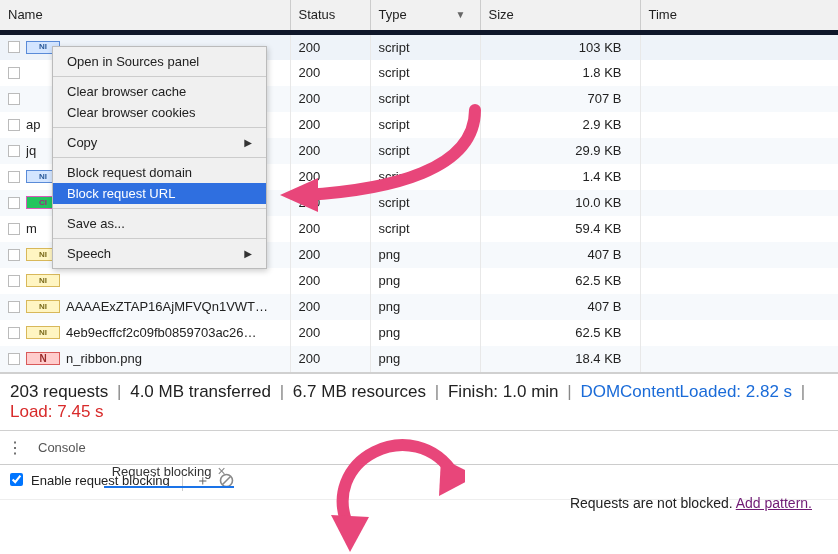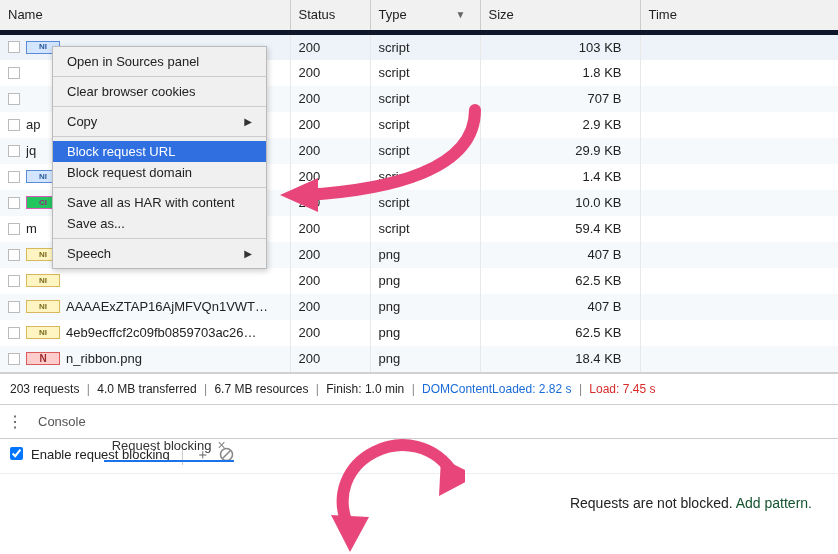--- a/index.html
+++ b/index.html
@@ -75,21 +75,21 @@
   .badge.blue { background: #d3e5ff; border-color: #5a8bd8; color: #2a5a9a; }
   .badge.pink { background: #22c55e; border-color: #d85abb; color: #9a2a80; }
   .badge.yellow { background: #fff5c2; border-color: #d8b85a; color: #7a6a1a; }
   .badge.red { background: #ffcccc; border-color: #d85a5a; color: #9a2a2a; font-size:10px;}
   .name-text { overflow: hidden; text-overflow: ellipsis; }
   .size-cell { text-align: right; padding-right: 18px !important; }
   .status-bar {
     border-top: 2px solid #d0d0d0;
     border-bottom: 1px solid #d0d0d0;
     padding: 8px 10px;
-    font-size: 12px;
+    font-size: 17px;
     background: #fff;
   }
   .status-bar .sep { color: #888; margin: 0 4px;}
   .dcl { color: #1a6bd8; }
   .load { color: #d82a2a; }
   .drawer-tabs {
     display: flex;
     align-items: center;
     border-bottom: 1px solid #ccc;
     height: 34px;
@@ -144,21 +144,21 @@
     font-size: 14px;
     cursor: pointer;
   }
   .not-blocked {
     position: absolute;
     right: 26px;
     top: 495px;
     font-size: 14px;
     color: #222;
   }
-  .add-pattern { color: #14532d; cursor: pointer; }
+  .add-pattern { color: #701a75; text-decoration: underline; cursor: pointer; }
   
   .ctx {
     position: absolute;
     left: 52px;
     top: 46px;
     width: 215px;
     background: #f0f0f0;
     border: 1px solid #bbb;
     border-radius: 0;
     box-shadow: 1px 2px 6px rgba(0,0,0,0.2);
@@ -413,31 +413,31 @@
 </div>
 
 <div class="not-blocked">
   <span>Requests are not blocked.</span>
   <span class="add-pattern">Add pattern.</span>
 </div>
 
 <div class="ctx">
   <div class="ctx-item">Open in Sources panel</div>
   <div class="ctx-sep"></div>
+  <div class="ctx-item">Clear browser cache</div>
   <div class="ctx-item">Clear browser cookies</div>
   <div class="ctx-sep"></div>
   <div class="ctx-item">
     <span>Copy</span>
     <span class="ctx-arrow">▶</span>
   </div>
   <div class="ctx-sep"></div>
+  <div class="ctx-item">Block request domain</div>
   <div class="ctx-item hl">Block request URL</div>
-  <div class="ctx-item">Block request domain</div>
   <div class="ctx-sep"></div>
-  <div class="ctx-item">Save all as HAR with content</div>
   <div class="ctx-item">Save as...</div>
   <div class="ctx-sep"></div>
   <div class="ctx-item">
     <span>Speech</span>
     <span class="ctx-arrow">▶</span>
   </div>
 </div>
 
 <svg class="arrow-svg" style="left:270px; top:100px;" width="230" height="120">
   <path d="M205 10 C 205 70 120 90 35 95" stroke="#e8467a" stroke-width="12" fill="none" stroke-linecap="round"></path>

